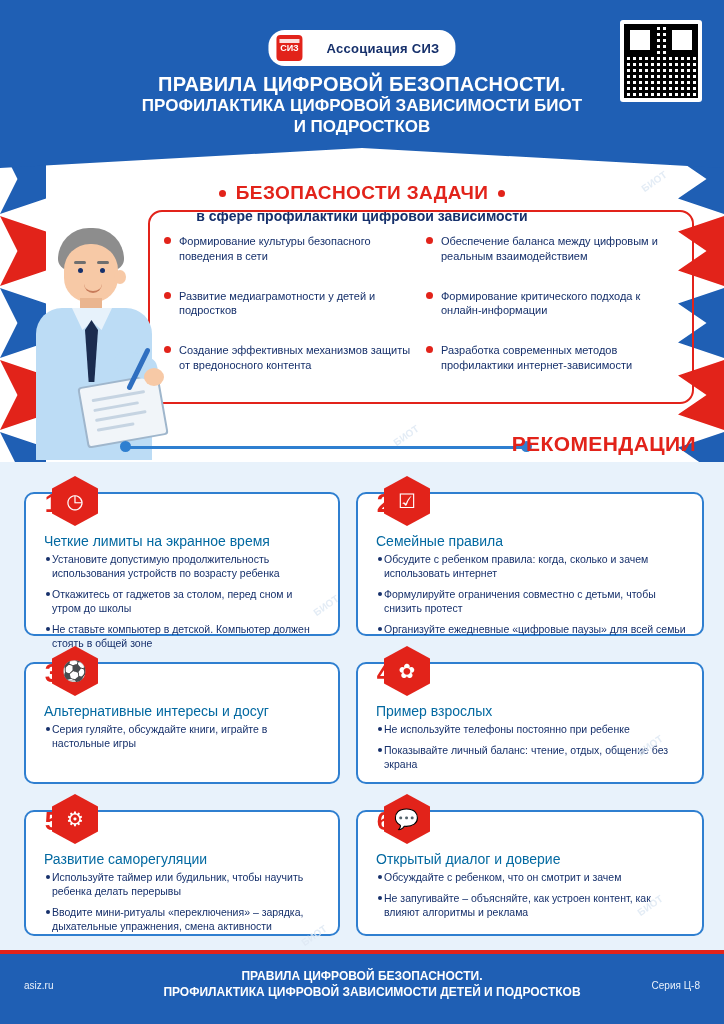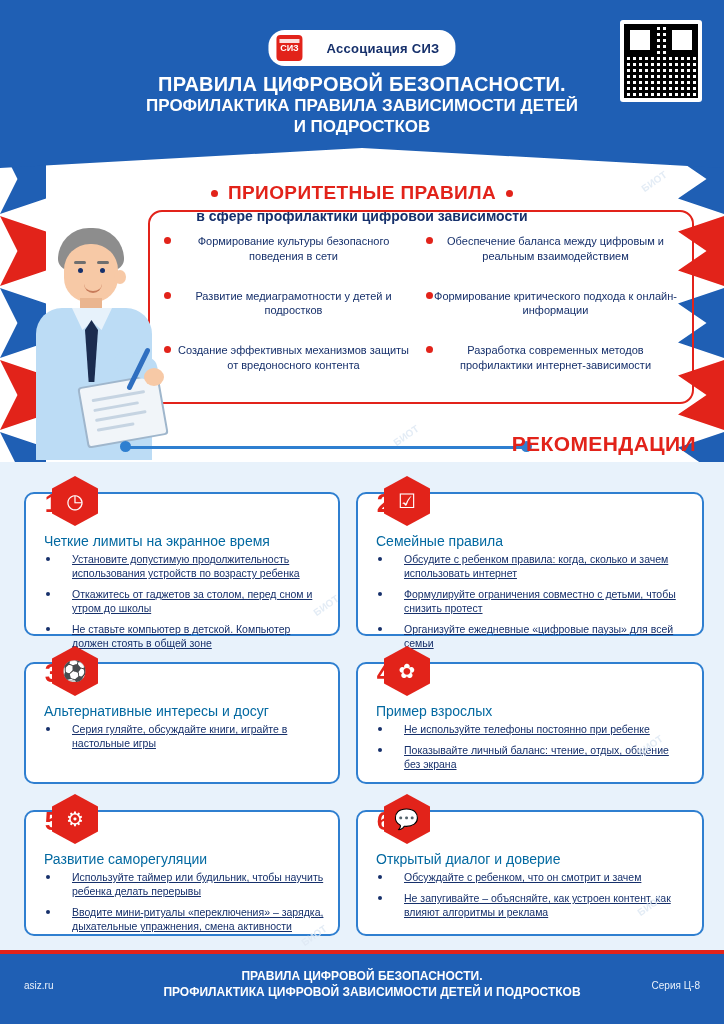--- a/index.html
+++ b/index.html
@@ -79,21 +79,21 @@
 
   .prio-box{
     position:absolute;left:148px;right:30px;top:210px;height:190px;
     border:2px solid #e2231a;border-radius:14px;
   }
   .prio-grid{
     position:absolute;inset:0;padding:22px 14px 10px 14px;
     display:grid;grid-template-columns:1fr 1fr;grid-template-rows:1fr 1fr 1fr;
     gap:6px 10px;box-sizing:border-box;
   }
-  .prio-item{display:flex;font-size:11px;line-height:1.33;color:#16306b;text-align:center;}
+  .prio-item{display:flex;gap:8px;font-size:11px;line-height:1.33;color:#16306b;}
   .prio-item .bul{flex:0 0 auto;width:7px;height:7px;border-radius:50%;background:#e2231a;margin-top:3px;}
 
   
   .person{position:absolute;left:18px;top:228px;width:146px;height:232px;}
   .p-hair{position:absolute;left:40px;top:0;width:66px;height:42px;background:#8d8d8d;border-radius:34px 34px 12px 12px;}
   .p-face{position:absolute;left:46px;top:16px;width:54px;height:58px;background:#f7c9a6;border-radius:26px 26px 24px 24px;}
   .p-ear{position:absolute;left:96px;top:42px;width:12px;height:14px;background:#f7c9a6;border-radius:50%;}
   .p-eye{position:absolute;width:5px;height:5px;border-radius:50%;background:#16306b;top:40px;}
   .p-eye.l{left:60px;}.p-eye.r{left:82px;}
   .p-brow{position:absolute;width:12px;height:3px;background:#6f6f6f;border-radius:2px;top:33px;}
@@ -130,21 +130,21 @@
     display:flex;align-items:center;justify-content:center;
     color:#e2231a;font-size:26px;font-weight:bold;
   }
   .hexbadge{
     position:absolute;left:26px;top:-18px;width:46px;height:50px;background:#e2231a;
     clip-path:polygon(50% 0,100% 25%,100% 75%,50% 100%,0 75%,0 25%);
     display:flex;align-items:center;justify-content:center;color:#fff;font-size:20px;
   }
   .card-title{position:absolute;left:18px;top:39px;right:12px;color:#0369a1;font-size:14px;font-weight:normal;}
   .card-list{position:absolute;left:20px;right:14px;top:58px;margin:0;padding:0;list-style:none;}
-  .card-list li{display:flex;gap:22px;font-size:10.5px;line-height:1.34;color:#16306b;margin-bottom:7px;text-decoration:underline;}
+  .card-list li{display:flex;gap:2px;font-size:10.5px;line-height:1.34;color:#16306b;margin-bottom:7px;}
   .card-list li .bul{flex:0 0 auto;width:4px;height:4px;border-radius:50%;background:#16306b;margin-top:5px;}
 
   
   .footer{
     position:absolute;left:0;right:0;bottom:0;height:70px;background:#1f5fb4;
   }
   .footer .ft{
     position:absolute;left:0;right:0;top:14px;text-align:center;color:#fff;font-weight:bold;line-height:1.35;
   }
   .footer .ft .a{font-size:12px;}
@@ -205,28 +205,28 @@
       </div>
       <div class="logo-text">Ассоциация СИЗ</div>
     </div>
 
     <div class="qr">
       <div class="qr-inner"></div>
     </div>
 
     <div class="title">
       <div class="l1">ПРАВИЛА ЦИФРОВОЙ БЕЗОПАСНОСТИ.</div>
-      <div class="l2">ПРОФИЛАКТИКА ПРАВИЛА ЗАВИСИМОСТИ ДЕТЕЙ</div>
+      <div class="l2">ПРОФИЛАКТИКА ЦИФРОВОЙ ЗАВИСИМОСТИ БИОТ</div>
       <div class="l3">И ПОДРОСТКОВ</div>
     </div>
   </div>
 
   <div class="prio-head">
     <div class="t1">
-      <span class="dot-red"></span><span>ПРИОРИТЕТНЫЕ ПРАВИЛА</span><span class="dot-red"></span>
+      <span class="dot-red"></span><span>БЕЗОПАСНОСТИ ЗАДАЧИ</span><span class="dot-red"></span>
     </div>
     <div class="t2">в сфере профилактики цифровой зависимости</div>
   </div>
 
   <div class="prio-box">
     <div class="prio-grid">
       <div class="prio-item">
           <span class="bul"></span>
           <span>Формирование культуры безопасного поведения в сети</span>
         </div>

